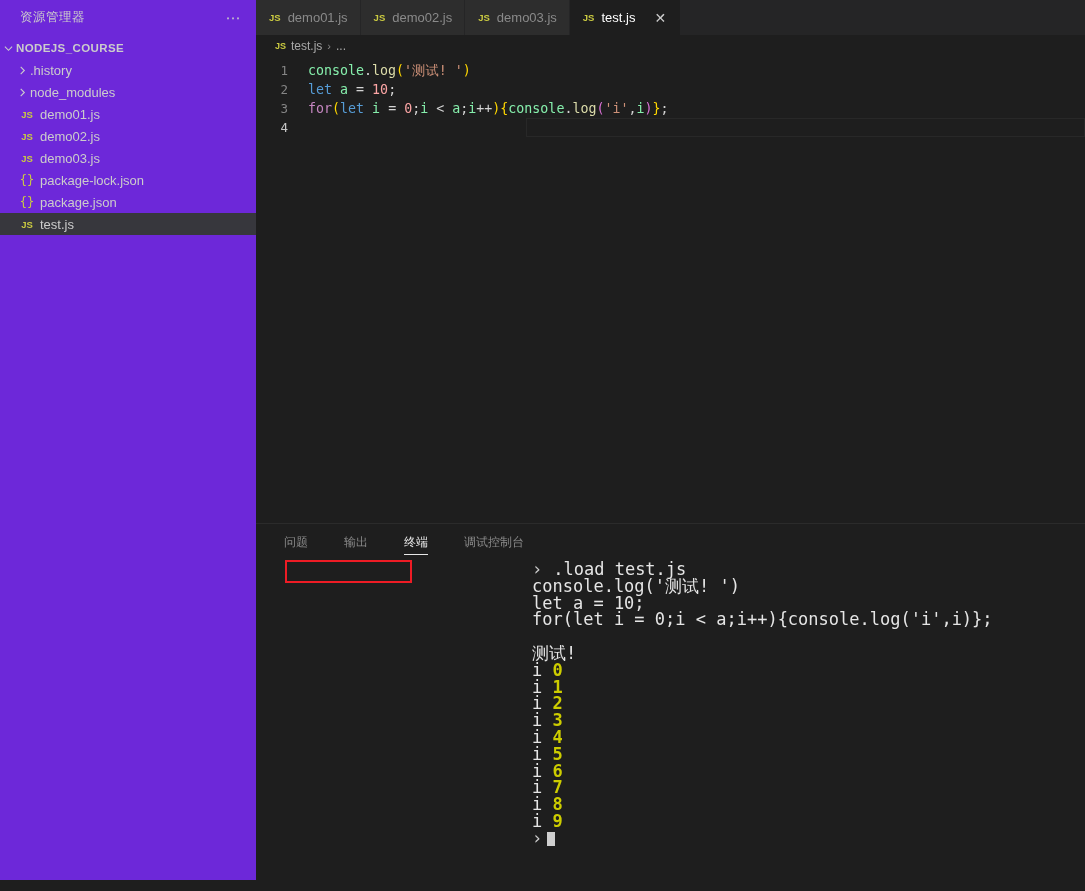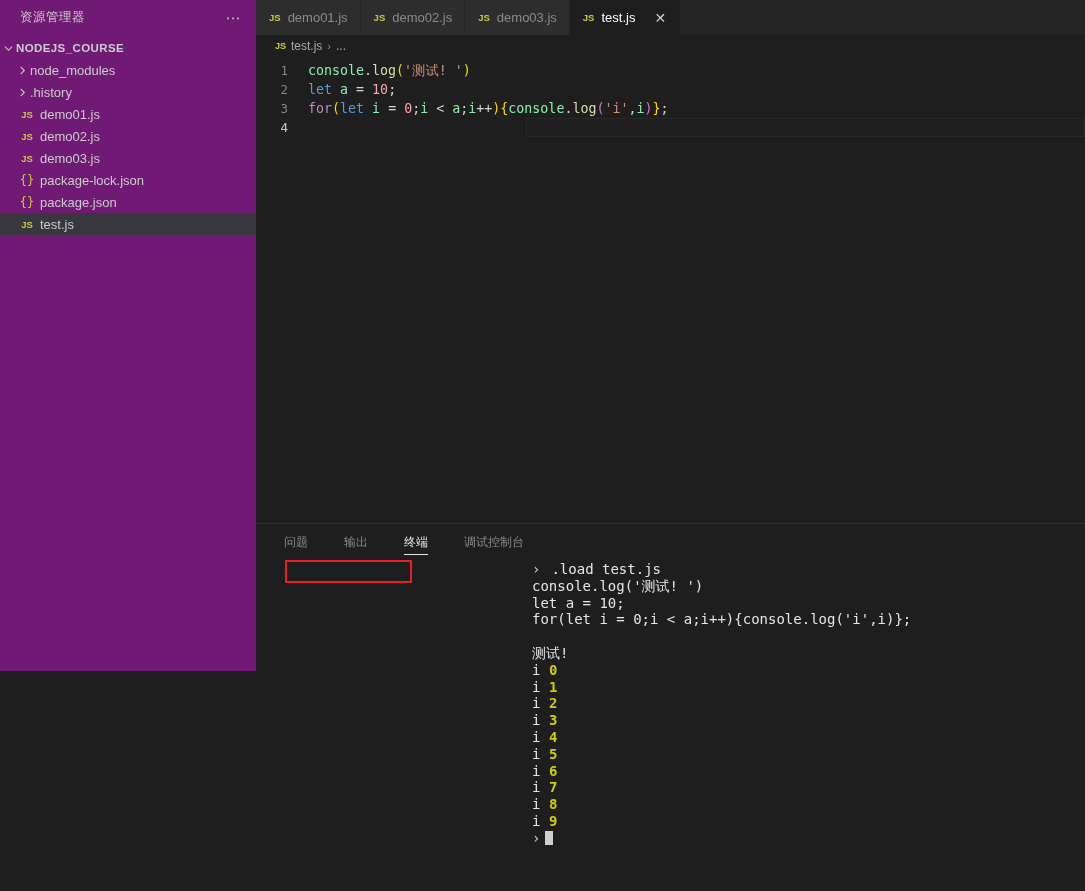--- a/index.html
+++ b/index.html
@@ -6,22 +6,22 @@
   html, body {
     width: 1085px; height: 891px;
     background: #1e1e1e;
     font-family: "Liberation Sans", sans-serif;
     overflow: hidden;
   }
   .app { position: relative; width: 1085px; height: 891px; display: flex; }
 
   
   .sidebar {
-    width: 256px; height: 671px;
-    background: #701a75;
+    width: 256px; height: 880px;
+    background: #6d28d9;
     flex: 0 0 256px;
     position: relative;
   }
   .sidebar-header {
     height: 35px;
     display: flex; align-items: center;
     padding: 0 8px 0 20px;
     justify-content: space-between;
   }
   .sidebar-title {
@@ -133,21 +133,21 @@
     padding: 0 10px 6px 10px; position: relative; line-height: 13px;
   }
   .ptab.active { color: #e7e7e7; text-align: center; }
   .ptab.active::after {
     content: ""; position: absolute; left: 10px; right: 10px; bottom: 0;
     height: 1px; background: #e7e7e7;
   }
   .terminal {
     flex: 1 1 auto; padding: 6px 0 8px 0; position: relative;
     font-family: "DejaVu Sans Mono", monospace;
-    font-size: 14px; line-height: 16.8px;
+    font-size: 17px; line-height: 16.8px;
     color: #cccccc; overflow: hidden;
   }
   .tline { white-space: pre; padding-left: 276px; height: 16.8px; }
   .tline.blank { height: 16.8px; }
   .prompt-chev { color: #cccccc; }
   .t-white { color: #e5e5e5; }
   .t-gray  { color: #888888; }
   .t-yellow { color: #cdcd00; font-weight: bold; }
   .cursor-block {
     display: inline-block; width: 8px; height: 14px;
@@ -182,30 +182,30 @@
         </span>
         <span class="lbl" style="font-weight:bold;font-size:11.5px;letter-spacing:.4px">NODEJS_COURSE</span>
       </div>
 
       <div class="row indent-1">
         <span class="chev">
           <svg width="9" height="9" viewBox="0 0 10 10">
               <path d="M3 1 L7 5 L3 9" fill="none" stroke="#cccccc" stroke-width="1.2"></path>
             </svg>
         </span>
-        <span class="lbl">node_modules</span>
+        <span class="lbl">.history</span>
       </div>
 
       <div class="row indent-1">
         <span class="chev">
           <svg width="9" height="9" viewBox="0 0 10 10">
               <path d="M3 1 L7 5 L3 9" fill="none" stroke="#cccccc" stroke-width="1.2"></path>
             </svg>
         </span>
-        <span class="lbl">.history</span>
+        <span class="lbl">node_modules</span>
       </div>
 
       <div class="row indent-2">
         <span class="fi js">JS</span>
         <span class="lbl">demo01.js</span>
       </div>
 
       <div class="row indent-2">
         <span class="fi js">JS</span>
         <span class="lbl">demo02.js</span>

